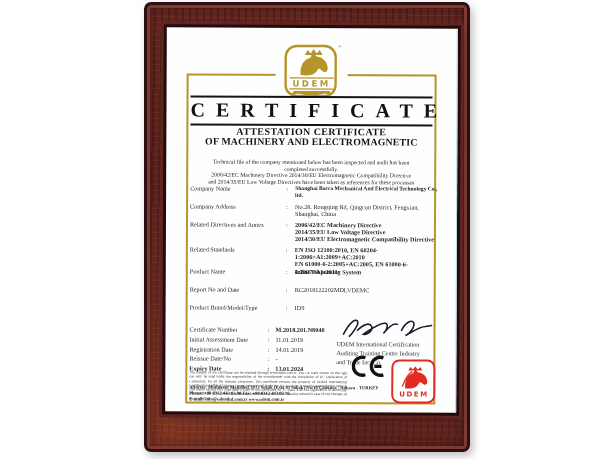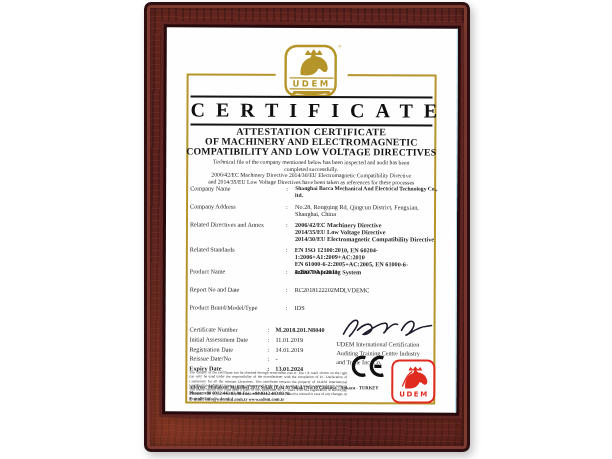--- a/index.html
+++ b/index.html
@@ -93,21 +93,20 @@
 
   <div class="title-wrap">
     <div class="title-rule"></div>
     <div class="cert-title">CERTIFICATE</div>
     <div class="title-rule"></div>
   </div>
 
   <div class="headings">
     <div class="h1">ATTESTATION CERTIFICATE</div>
     <div class="h2">OF MACHINERY AND ELECTROMAGNETIC</div>
-    <div class="h3">COMPATIBILITY AND LOW VOLTAGE DIRECTIVES</div>
   </div>
 
   <div class="intro">
     <div>Technical file of the company mentioned below has been inspected and audit has been</div>
     <div>completed successfully.</div>
     <div>2006/42/EC Machinery Directive 2014/30/EU Electromagnetic Compatibility Directive</div>
     <div>and 2014/35/EU Low Voltage Directives have been taken as references for these processes</div>
   </div>
 
   <div class="row" style="top:157px">

